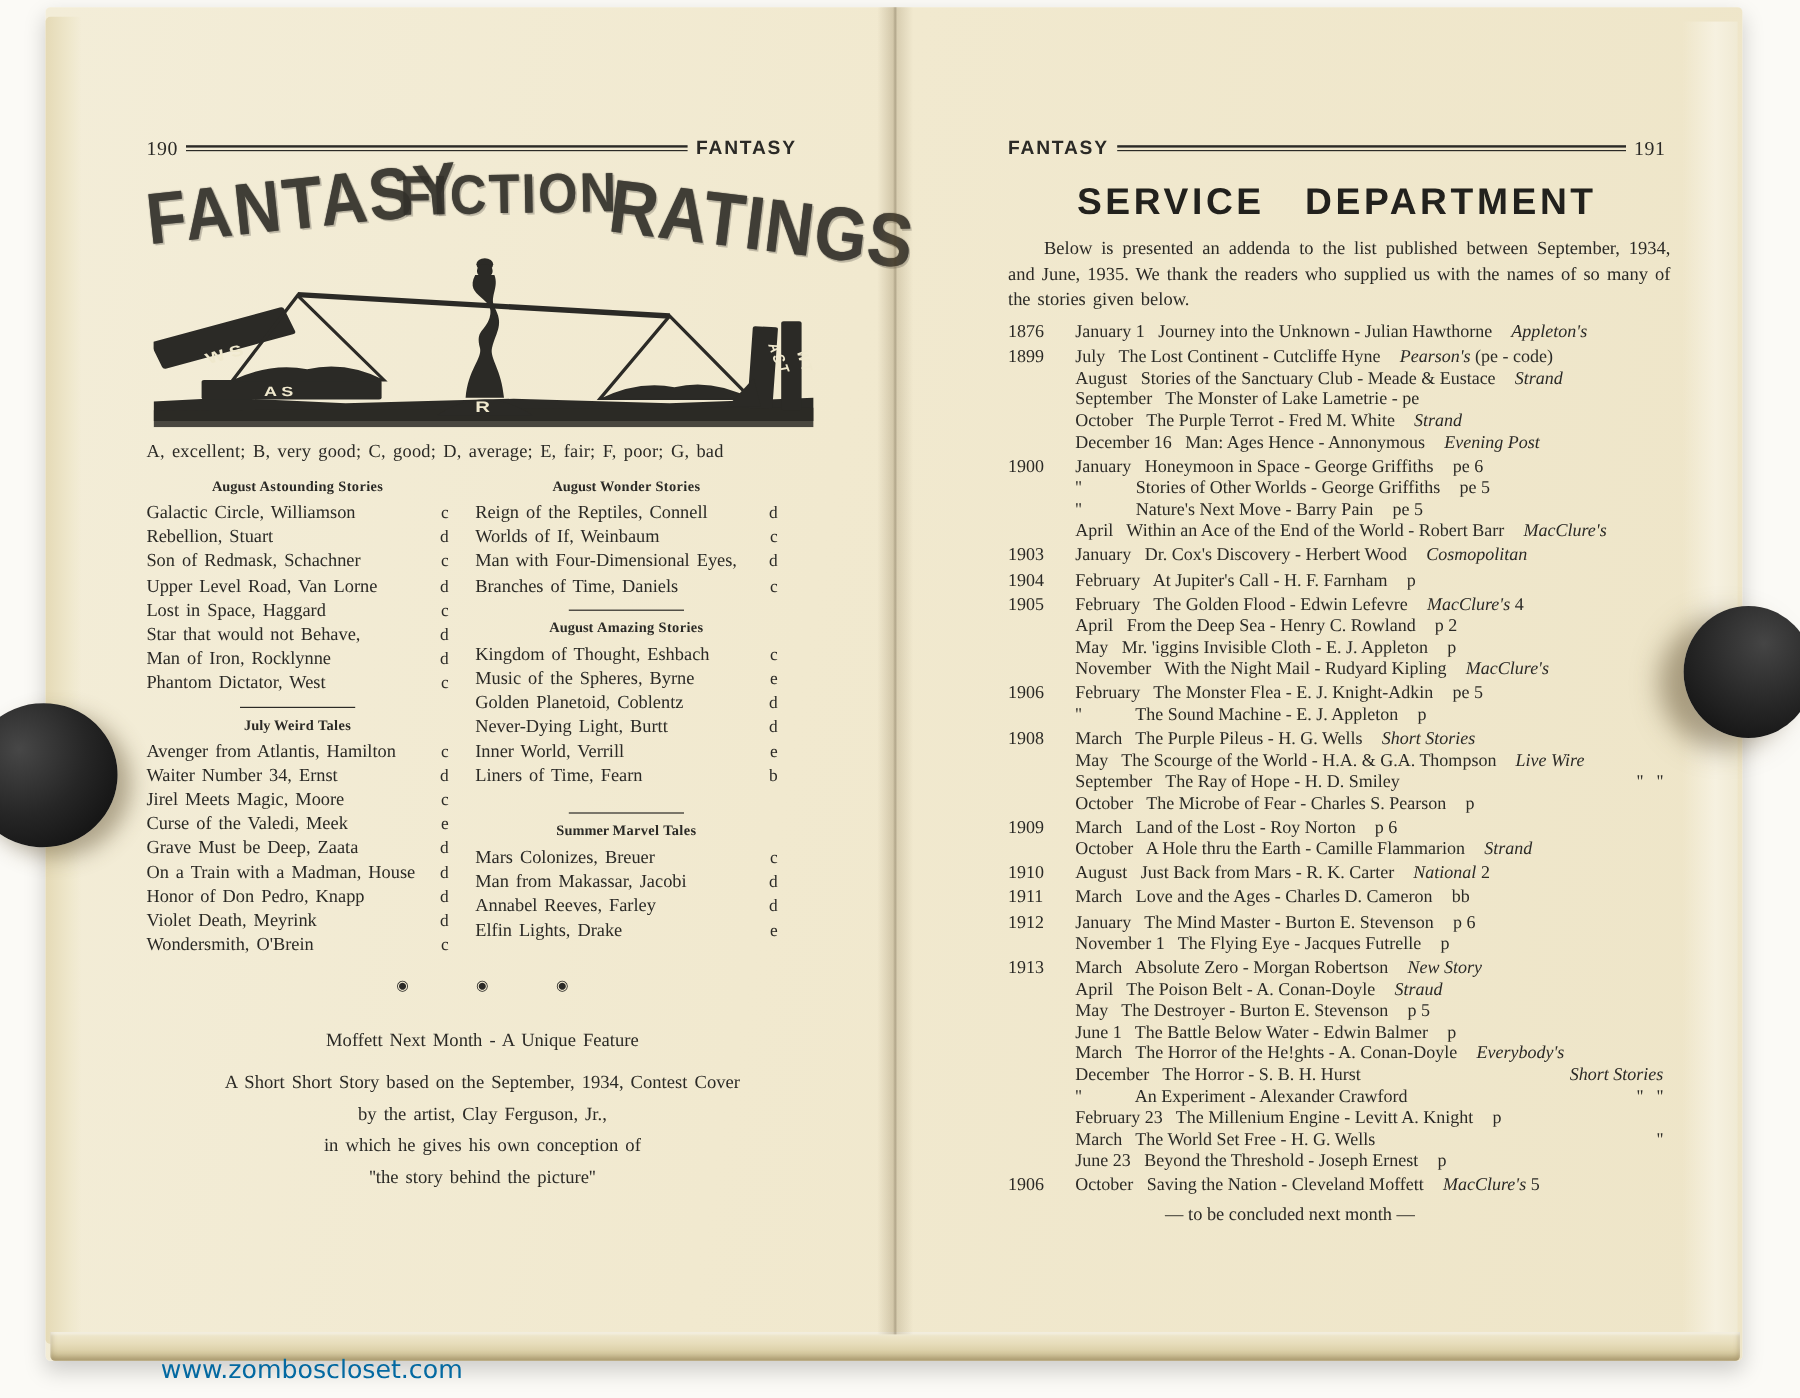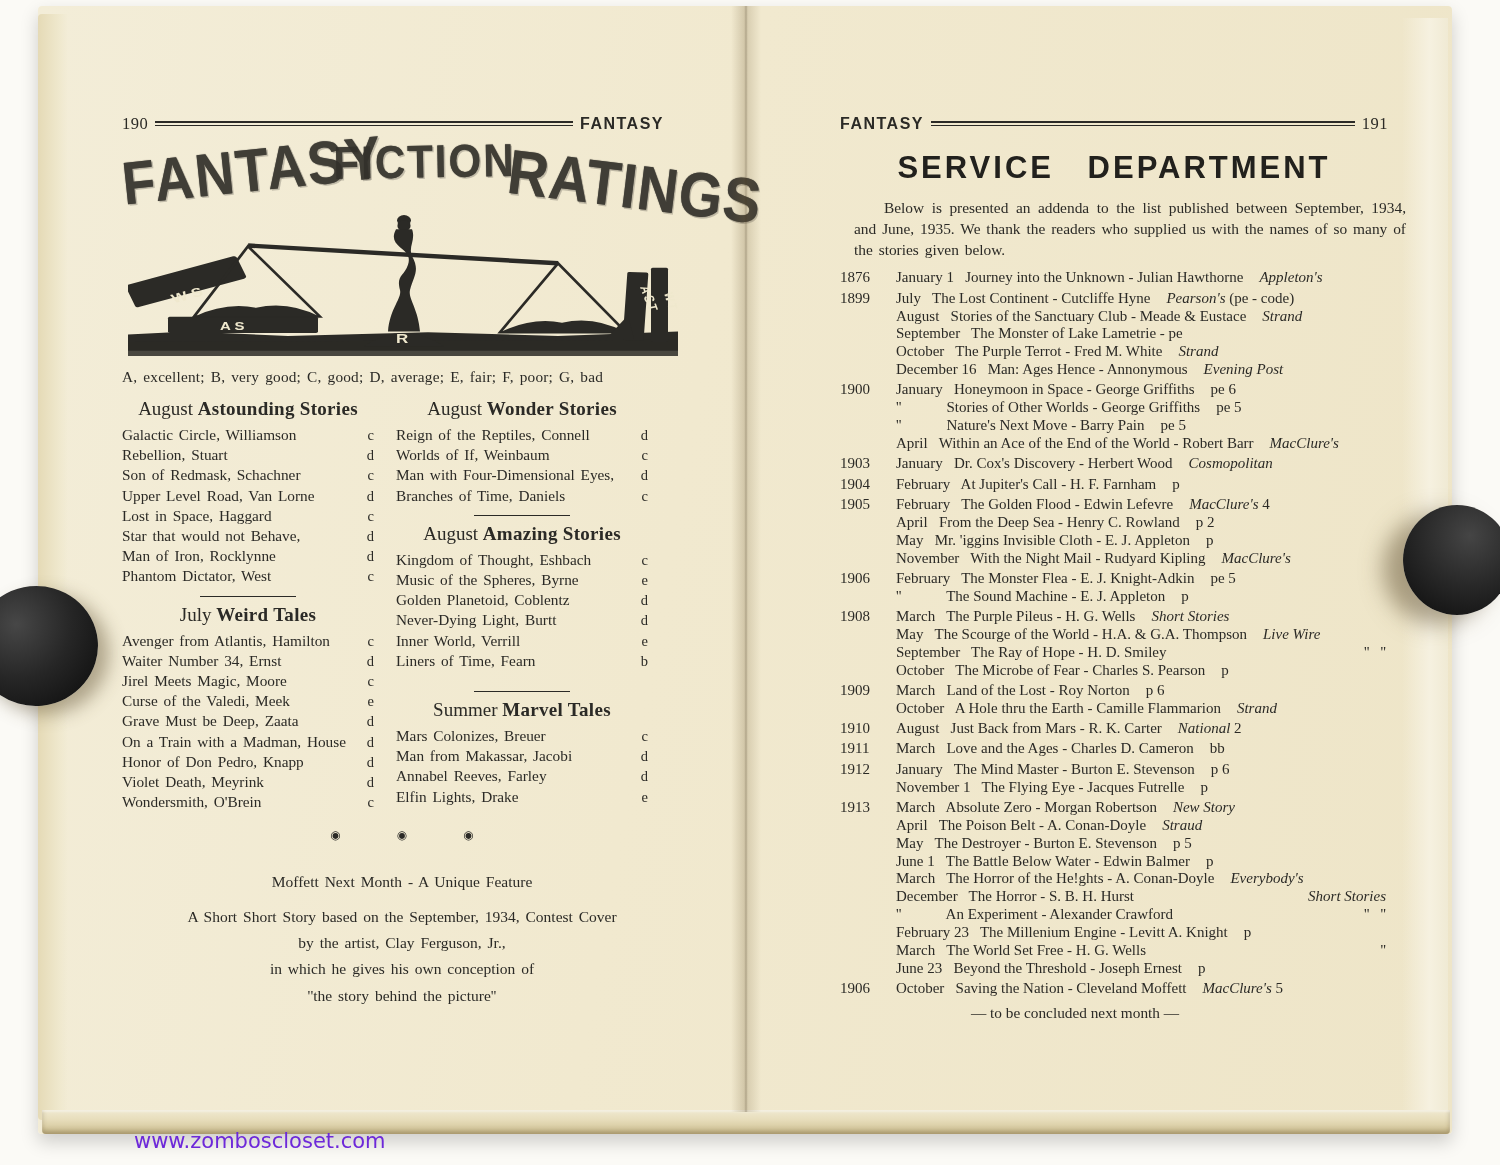--- a/index.html
+++ b/index.html
@@ -34,55 +34,55 @@
   .art-word{position:absolute;font-family:"Liberation Sans",sans-serif;font-weight:bold;color:#33312b;
      text-shadow:0 0 1px rgba(51,49,43,.9),1.5px 1.5px 0 rgba(51,49,43,.25);opacity:.93;transform-origin:left bottom;}
   .w1{left:4px;top:16px;font-size:54px;transform:rotate(-6deg) scaleY(1.12);letter-spacing:2px;}
   .w2{left:212px;top:2px;font-size:42px;transform:rotate(-1deg) scaleY(1.1);letter-spacing:2px;}
   .w3{left:382px;top:2px;font-size:56px;transform:rotate(7deg) scaleY(1.12);letter-spacing:1px;}
   .scales{position:absolute;left:6px;top:64px;}
   
   .legend{margin-top:12px;width:540px;font-size:15.3px;letter-spacing:.2px;word-spacing:2px;}
   .cols{display:flex;gap:22px;margin-top:10px;}
   .rcol{width:252px;}
-  .sec-head{text-align:center;font-size:19px;margin:2px 0 5px 0;}
+  .sec-head{text-align:center;font-size:12px;margin:2px 0 5px 0;font-weight:bold;}
   .sec-head b{letter-spacing:.3px;}
   .ritem{display:flex;justify-content:space-between;font-size:15.3px;line-height:20.2px;word-spacing:2px;}
   .rletter{font-size:14.5px;}
   .divider{width:96px;border-top:1.6px solid #2b2a26;margin:9px auto 7px auto;}
   .sp-extra{margin-top:20px;}
   
   .ornaments{display:flex;justify-content:center;gap:56px;width:560px;margin-top:16px;}
   .orn{font-size:12px;color:#2b2a26;}
   .coming{width:560px;margin-top:26px;text-align:center;font-size:15.5px;}
   .coming div{line-height:26.3px;word-spacing:2px;}
   .coming div:first-child{margin-bottom:8px;}
   
   .svc-title{margin:16px 0 0 0;width:548px;text-align:center;font-family:"Liberation Sans",sans-serif;
      font-weight:bold;font-size:31px;letter-spacing:3px;word-spacing:22px;color:#22211d;}
-  .intro{margin:12px 0 0 14px;width:552px;font-size:15.4px;line-height:20.8px;text-align:justify;text-indent:30px;word-spacing:2px;font-family:Liberation Serif, serif;}
+  .intro{margin:12px 0 0 0;width:552px;font-size:15.4px;line-height:20.8px;text-align:justify;text-indent:30px;word-spacing:2px;font-family:Liberation Serif, serif;}
   .entries{margin-top:9px;width:556px;}
   .entry-row{display:flex;font-size:15px;line-height:17.85px;}
   .entry-row.yr{margin-top:2.5px;}
   .year{flex:0 0 56px;}
   .mid{white-space:pre;text-align:right;}
   .src{margin-left:16px;white-space:pre;}
   .src.push{margin-left:auto;padding-right:10px;}
   .ital{font-style:italic;}
   .concl{width:470px;text-align:center;margin-top:6px;font-size:15.3px;}
   
   .disc{position:absolute;border-radius:50%;z-index:5;}
   .disc-left{left:-26px;top:586px;width:124px;height:120px;transform:rotate(-6deg);
      background:radial-gradient(circle at 36% 30%,#474747,#262626 48%,#0e0e0e 92%);
      box-shadow:10px 9px 18px rgba(90,75,45,.45);}
   .disc-right{left:1403px;top:505px;width:108px;height:110px;
      background:radial-gradient(circle at 62% 28%,#454545,#272727 50%,#101010 92%);
      box-shadow:-20px 9px 22px rgba(95,80,50,.5);}
   .watermark{position:absolute;left:134px;top:1129px;font-family:"DejaVu Sans",sans-serif;
-     font-size:21px;color:#6d28d9;z-index:6;}
+     font-size:21px;color:#0369a1;z-index:6;}
 </style>
 </head>
 <body>
 
 <div class="scene">
   <div class="book">
     <div class="gutter"></div>
     <div class="right-edge"></div>
 
     <div class="page left">

